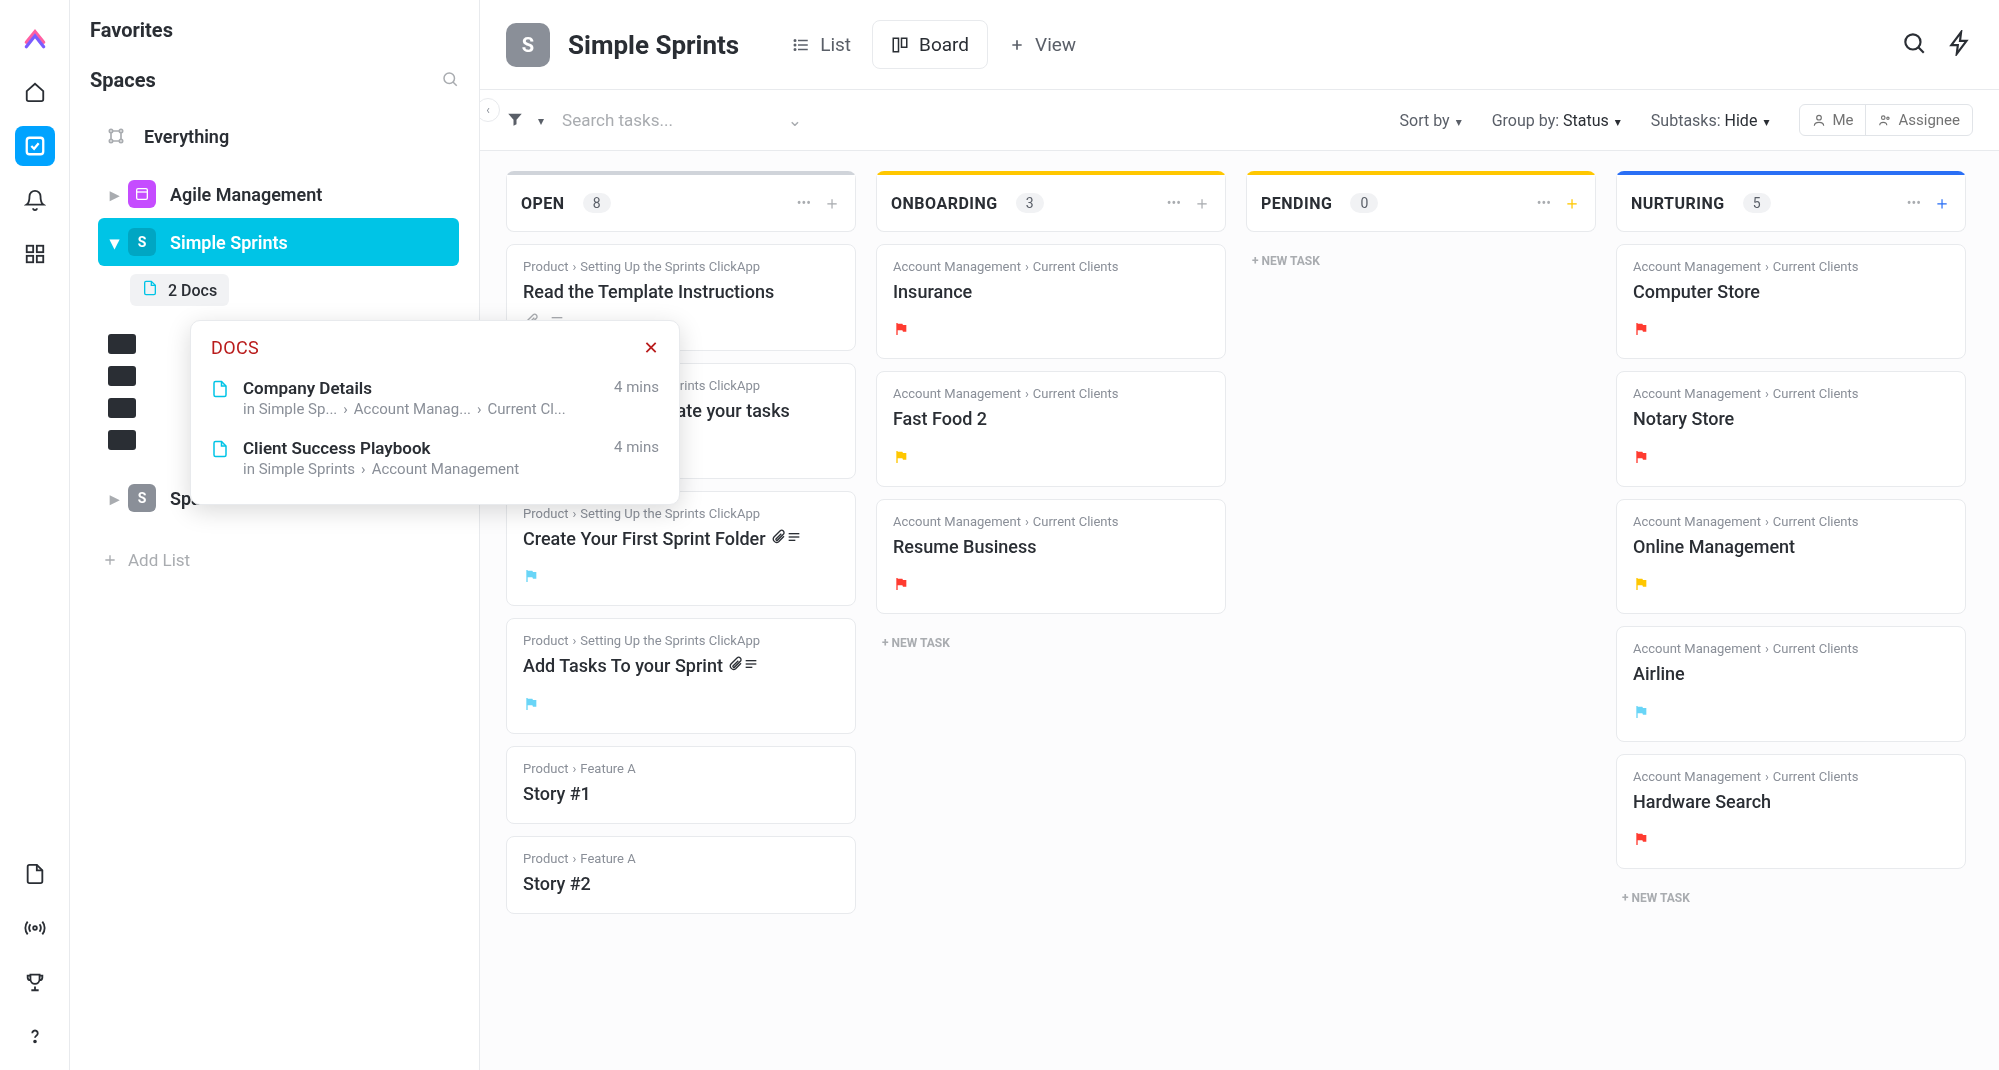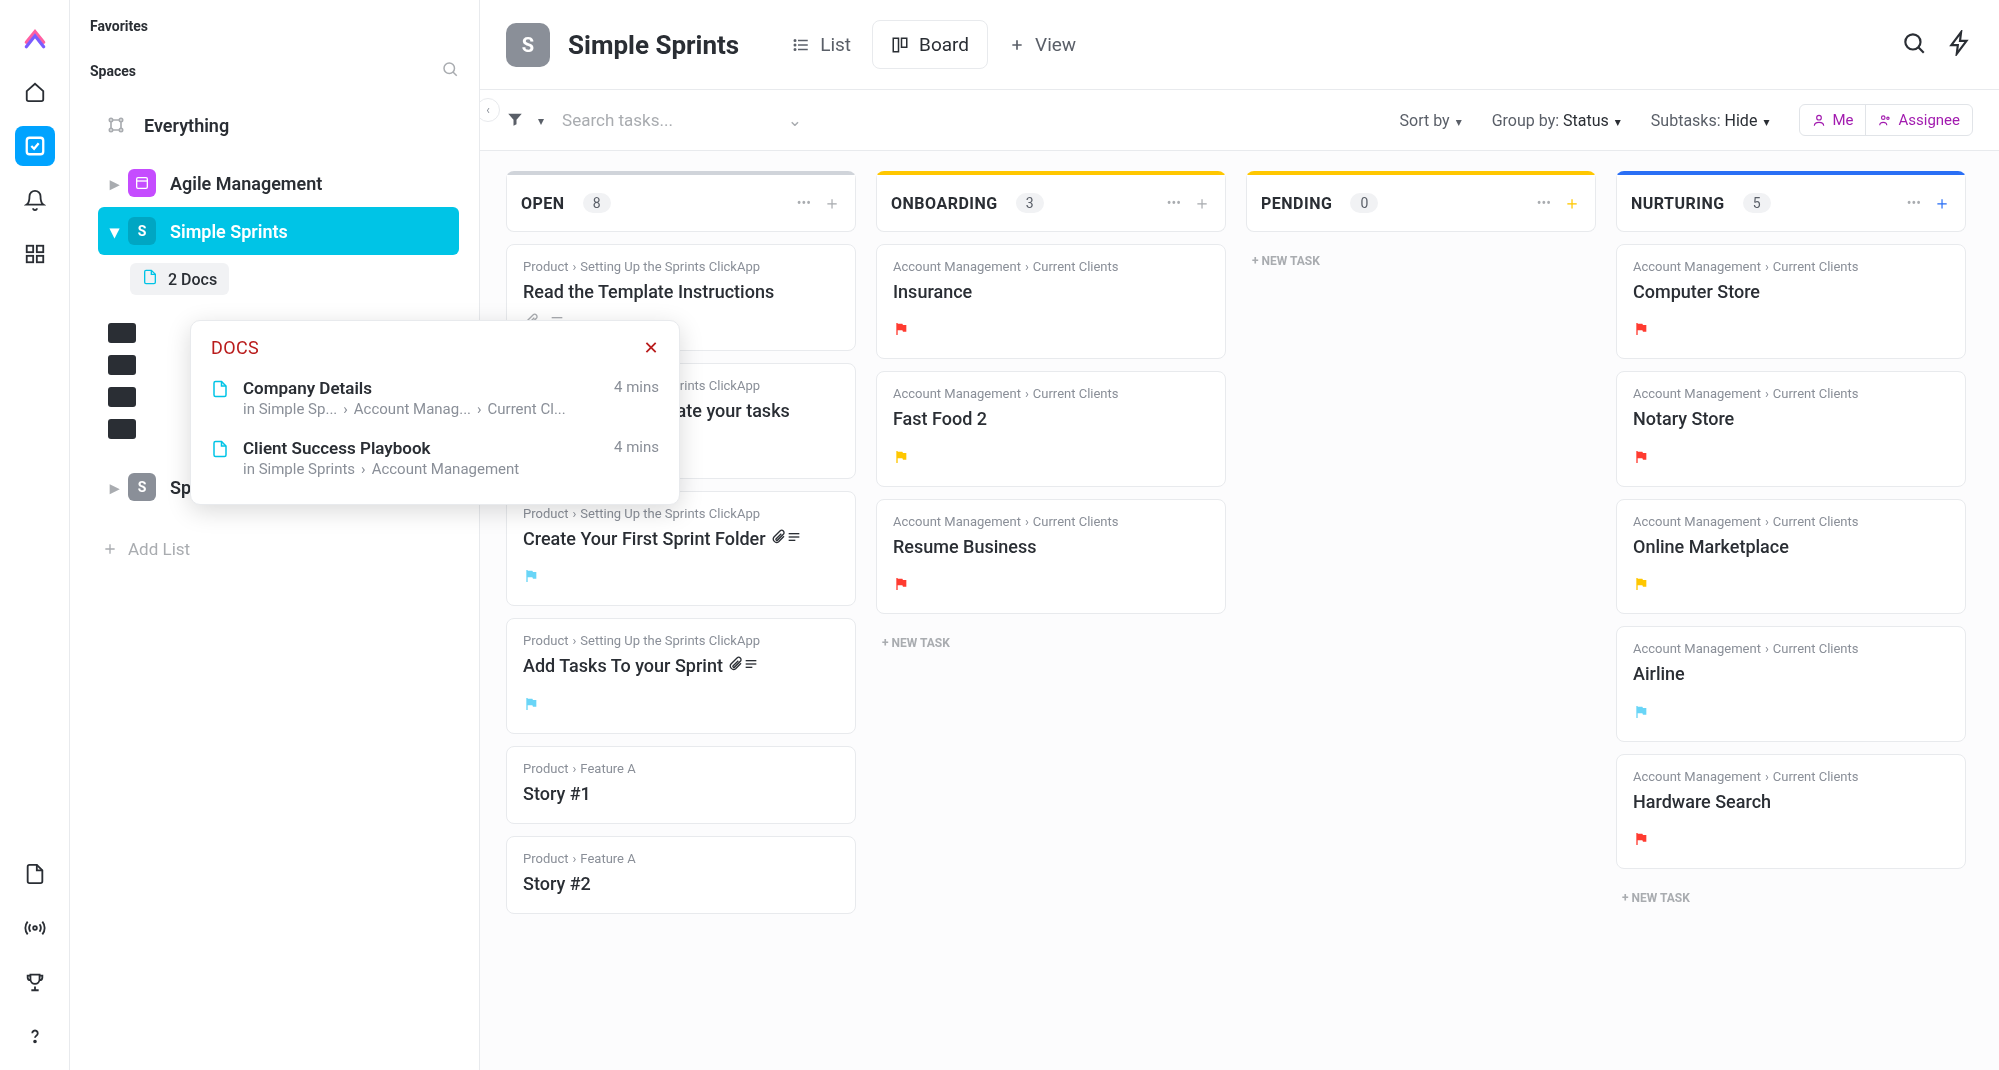--- a/index.html
+++ b/index.html
@@ -35,21 +35,21 @@
   .rail-spacer { flex: 1; }
 
   
   .sidebar {
     width: 410px;
     border-right: 1px solid #e8eaed;
     padding: 18px 20px;
     position: relative;
   }
   .sidebar h3 {
-    font-size: 14px; font-weight: 700; color: #2a2e34;
+    font-size: 20px; font-weight: 700; color: #2a2e34;
     margin-bottom: 26px;
   }
   .spaces-head { display: flex; align-items: center; justify-content: space-between; margin-bottom: 20px; }
   .spaces-head h3 { margin: 0; }
   .search-small { color: #a9acb0; cursor: pointer; }
 
   .side-item {
     display: flex; align-items: center;
     padding: 10px 12px;
     border-radius: 6px;
@@ -157,21 +157,21 @@
   .search-tasks {
     flex: 0 0 auto;
     width: 260px;
     display: flex; align-items: center; justify-content: space-between;
     color: #a9acb0; font-size: 17px;
     padding: 6px 10px;
   }
   .toolbar-right { margin-left: auto; display: flex; align-items: center; gap: 30px; font-size: 16px; color: #5a5f68; }
   .toolbar-right .lbl-strong { color: #2a2e34; }
   .pill-group { display: flex; border: 1px solid #e1e4e8; border-radius: 6px; overflow: hidden; }
-  .pill { padding: 6px 12px; display: flex; align-items: center; gap: 6px; font-size: 15px; color: #a21caf; cursor: pointer; border-right: 1px solid #e1e4e8; }
+  .pill { padding: 6px 12px; display: flex; align-items: center; gap: 6px; font-size: 15px; color: #737373; cursor: pointer; border-right: 1px solid #e1e4e8; }
   .pill:last-child { border-right: none; }
 
   
   .board {
     flex: 1;
     display: flex;
     gap: 20px;
     padding: 20px 26px;
     overflow-x: auto;
     background: #fcfcfd;
@@ -630,21 +630,21 @@
           </div>
           <div class="card">
             <div class="crumbs"><span>Account Management</span><span class="chev">›</span><span>Current Clients</span></div>
             <div class="title">Notary Store</div>
             <div class="flag"><span class="flag-icon flag-red"><svg width="16" height="16" viewBox="0 0 24 24" fill="currentColor">
                   <path d="M5 3v18h2v-7h7l1 2h5V6h-5l-1-2H7V3z"></path>
                 </svg></span></div>
           </div>
           <div class="card">
             <div class="crumbs"><span>Account Management</span><span class="chev">›</span><span>Current Clients</span></div>
-            <div class="title">Online Marketplace</div>
+            <div class="title">Online Management</div>
             <div class="flag"><span class="flag-icon flag-yellow"><svg width="16" height="16" viewBox="0 0 24 24" fill="currentColor">
                   <path d="M5 3v18h2v-7h7l1 2h5V6h-5l-1-2H7V3z"></path>
                 </svg></span></div>
           </div>
           <div class="card">
             <div class="crumbs"><span>Account Management</span><span class="chev">›</span><span>Current Clients</span></div>
             <div class="title">Airline</div>
             <div class="flag"><span class="flag-icon flag-lightblue"><svg width="16" height="16" viewBox="0 0 24 24" fill="currentColor">
                   <path d="M5 3v18h2v-7h7l1 2h5V6h-5l-1-2H7V3z"></path>
                 </svg></span></div>

